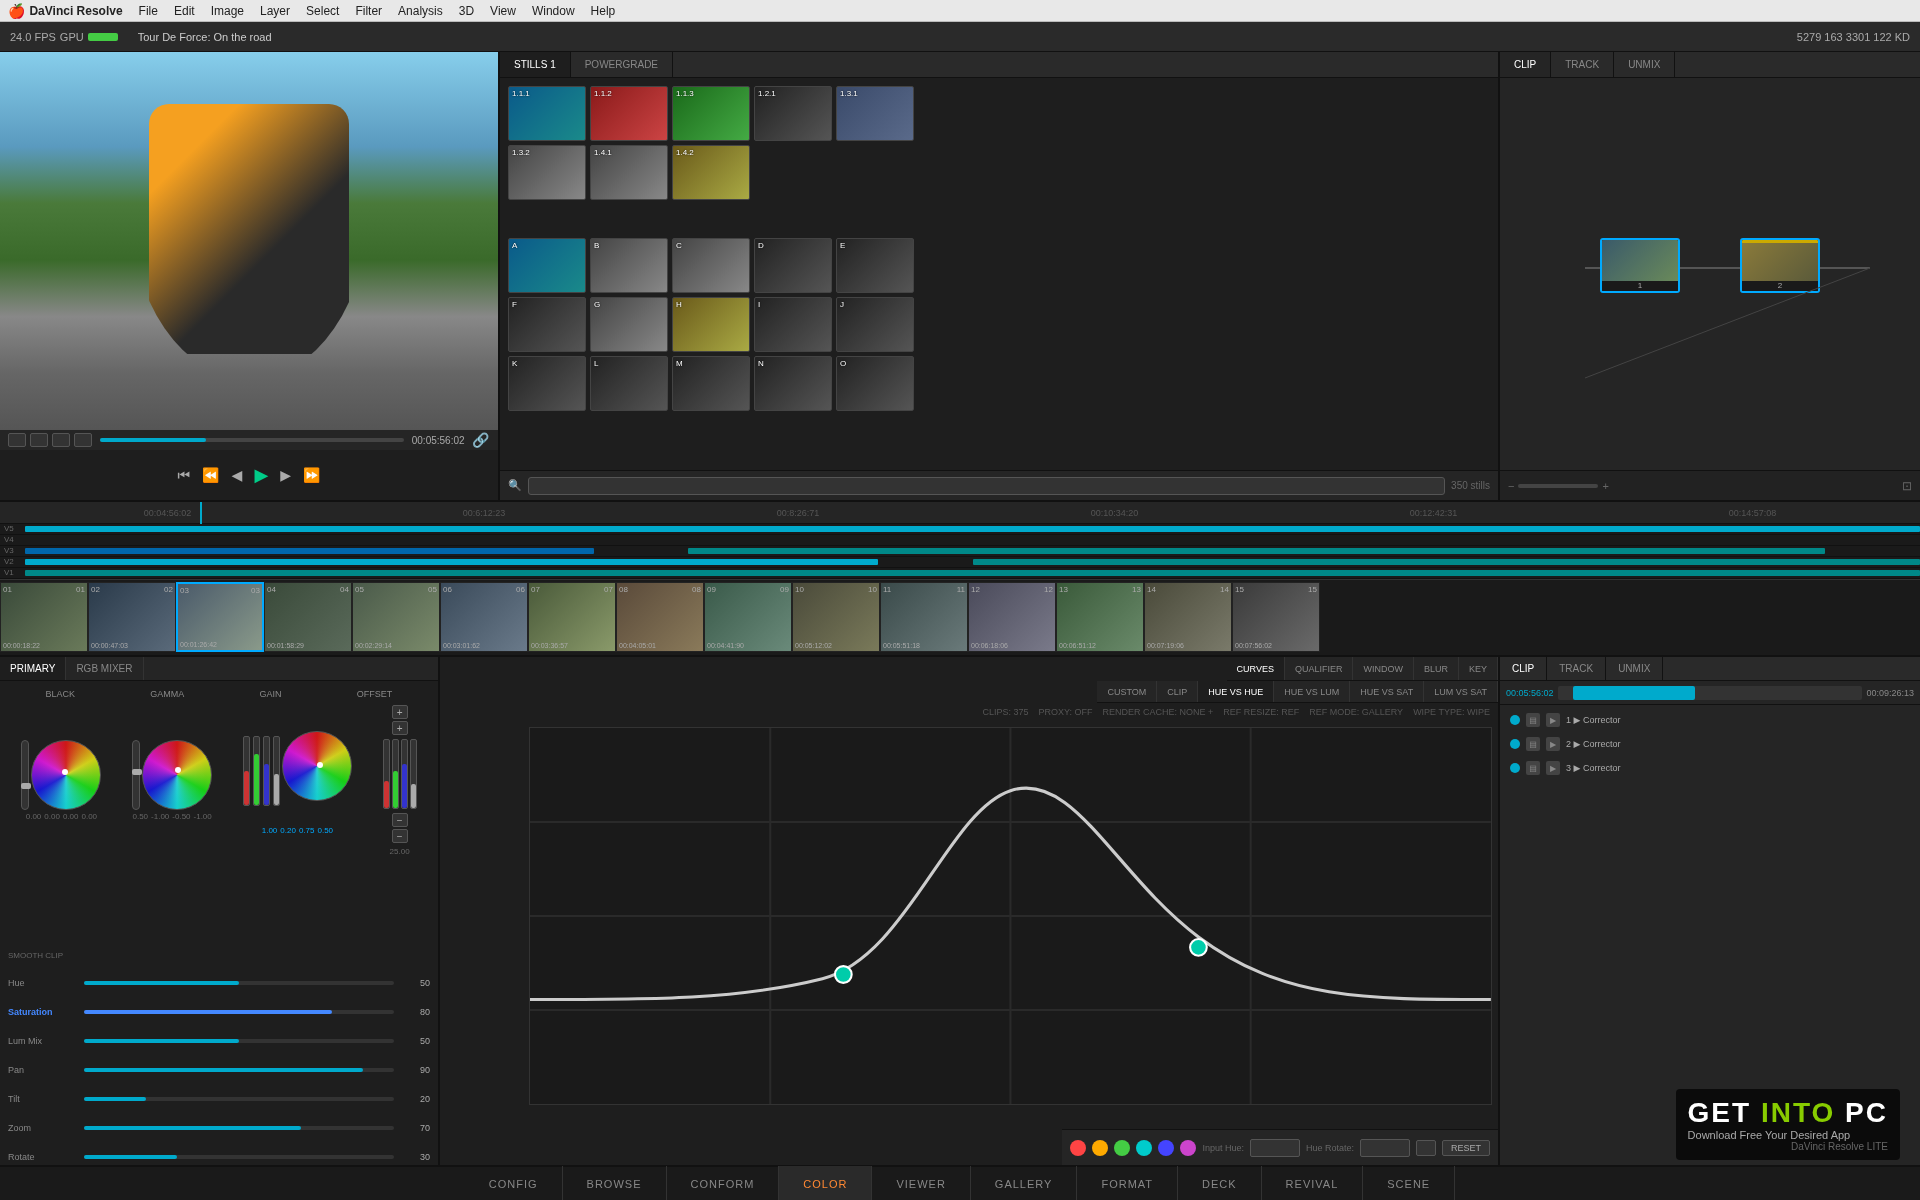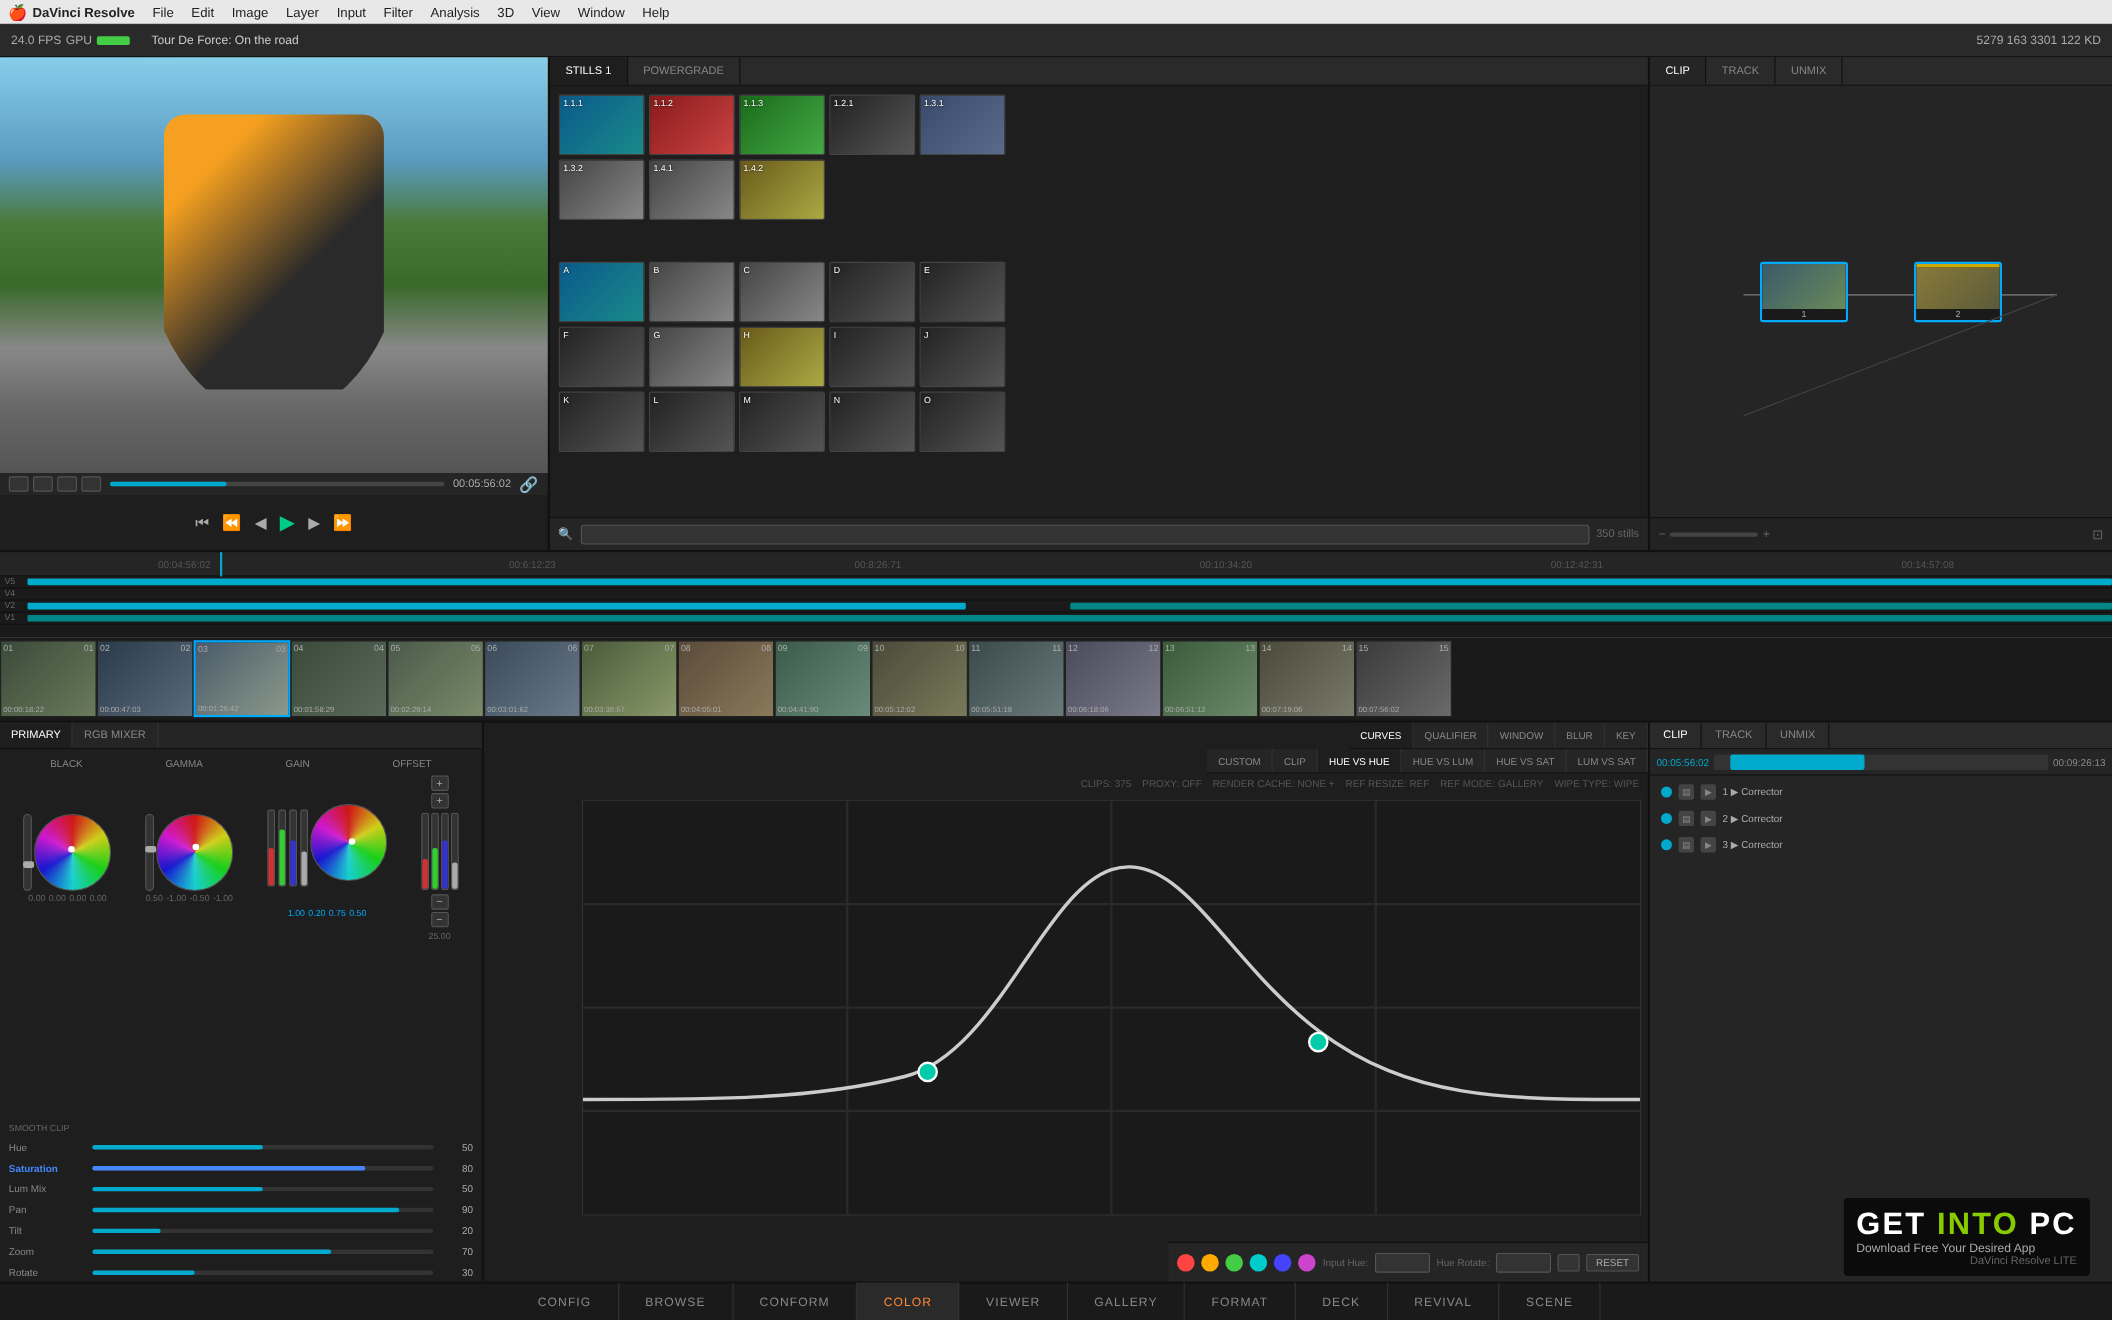--- a/index.html
+++ b/index.html
@@ -509,21 +509,21 @@
       width: 10px;
       height: 6px;
       background: #aaa;
       border-radius: 2px;
       left: -1px;
     }
     .color-param-rows {
       padding: 0 8px;
       display: flex;
       flex-direction: column;
-      gap: 3px;
+      gap: 13px;
     }
     .param-row {
       display: flex;
       align-items: center;
       height: 16px;
       gap: 6px;
     }
     .param-label {
       width: 70px;
       font-size: 9px;
@@ -828,21 +828,21 @@
 
 <div id="menubar">
   <div class="menu-logo">
     <span class="apple-icon">🍎</span>
     <span class="app-name">DaVinci Resolve</span>
   </div>
   <span class="menu-item">File</span>
   <span class="menu-item">Edit</span>
   <span class="menu-item">Image</span>
   <span class="menu-item">Layer</span>
-  <span class="menu-item">Input</span>
+  <span class="menu-item">Select</span>
   <span class="menu-item">Filter</span>
   <span class="menu-item">Analysis</span>
   <span class="menu-item">3D</span>
   <span class="menu-item">View</span>
   <span class="menu-item">Window</span>
   <span class="menu-item">Help</span>
 </div>
 
 <div id="toolbar">
   <div class="fps-display">
@@ -1035,20 +1035,27 @@
   <div class="track-lanes">
     <div class="track-lane">
       <span class="track-label">V5</span>
       <div class="track-content">
         <div class="track-clip clip-cyan" style="left:0;width:100%;height:6px;top:2px;"></div>
       </div>
     </div>
     <div class="track-lane">
       <span class="track-label">V4</span>
       <div class="track-content"></div>
+    </div>
+    <div class="track-lane">
+      <span class="track-label">V3</span>
+      <div class="track-content">
+        <div class="track-clip clip-blue" style="left:0;width:30%;height:6px;top:2px;"></div>
+        <div class="track-clip clip-teal" style="left:35%;width:60%;height:6px;top:2px;"></div>
+      </div>
     </div>
     <div class="track-lane">
       <span class="track-label">V2</span>
       <div class="track-content">
         <div class="track-clip clip-cyan" style="left:0;width:45%;height:6px;top:2px;"></div>
         <div class="track-clip clip-teal" style="left:50%;width:50%;height:6px;top:2px;"></div>
       </div>
     </div>
     <div class="track-lane">
       <span class="track-label">V1</span>

